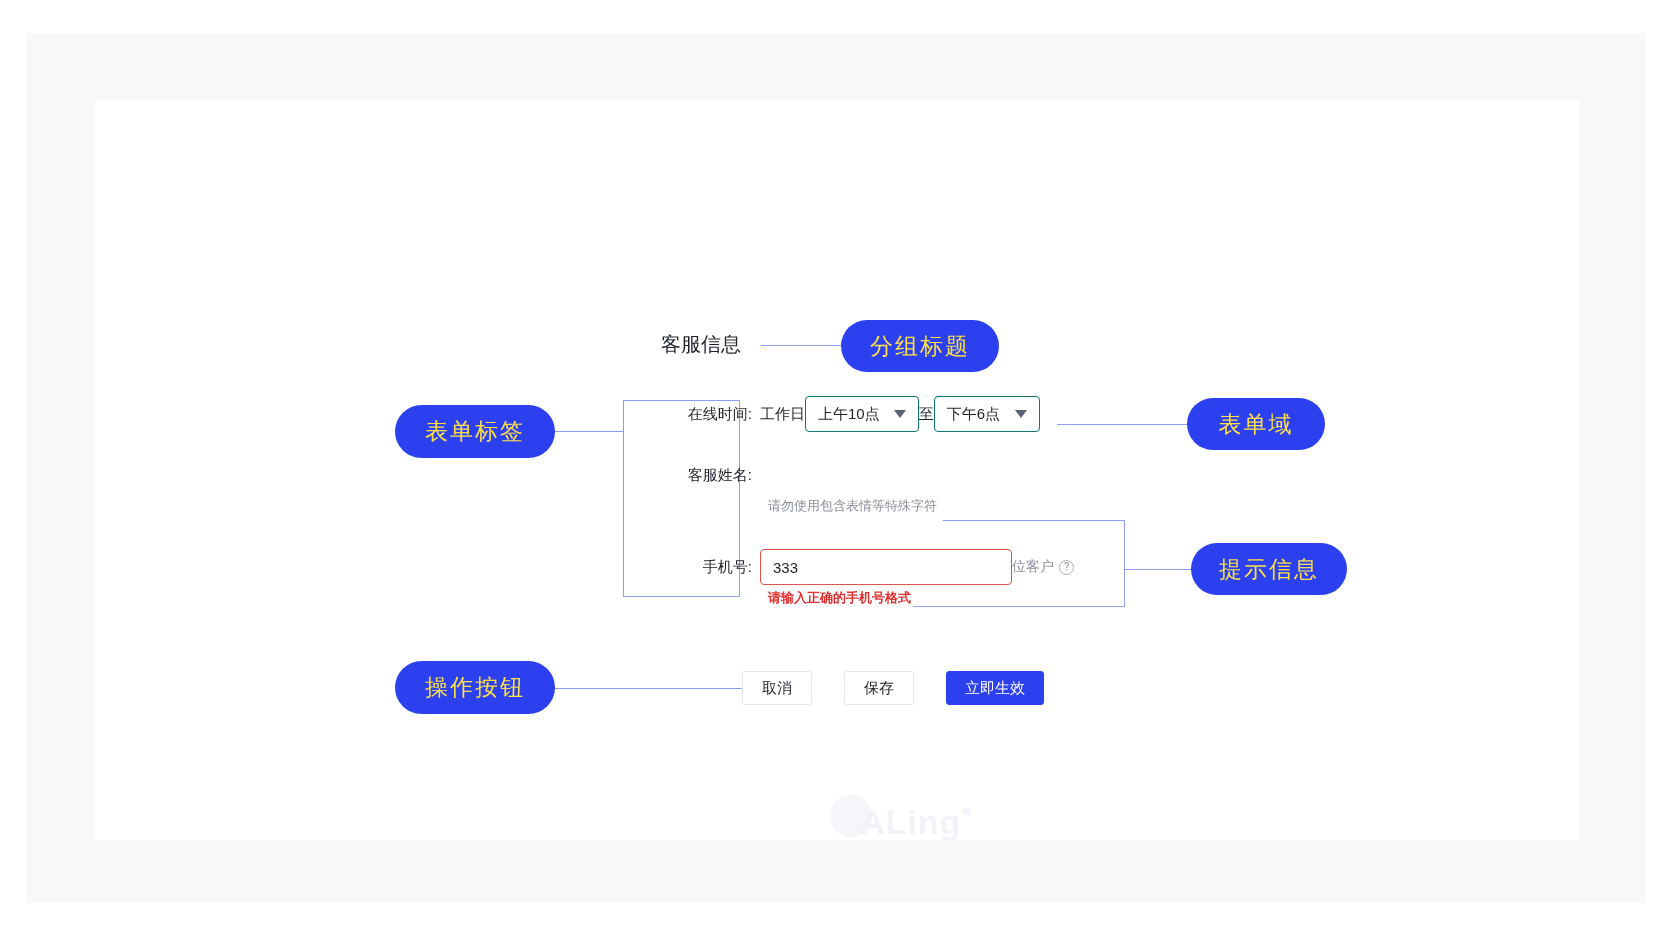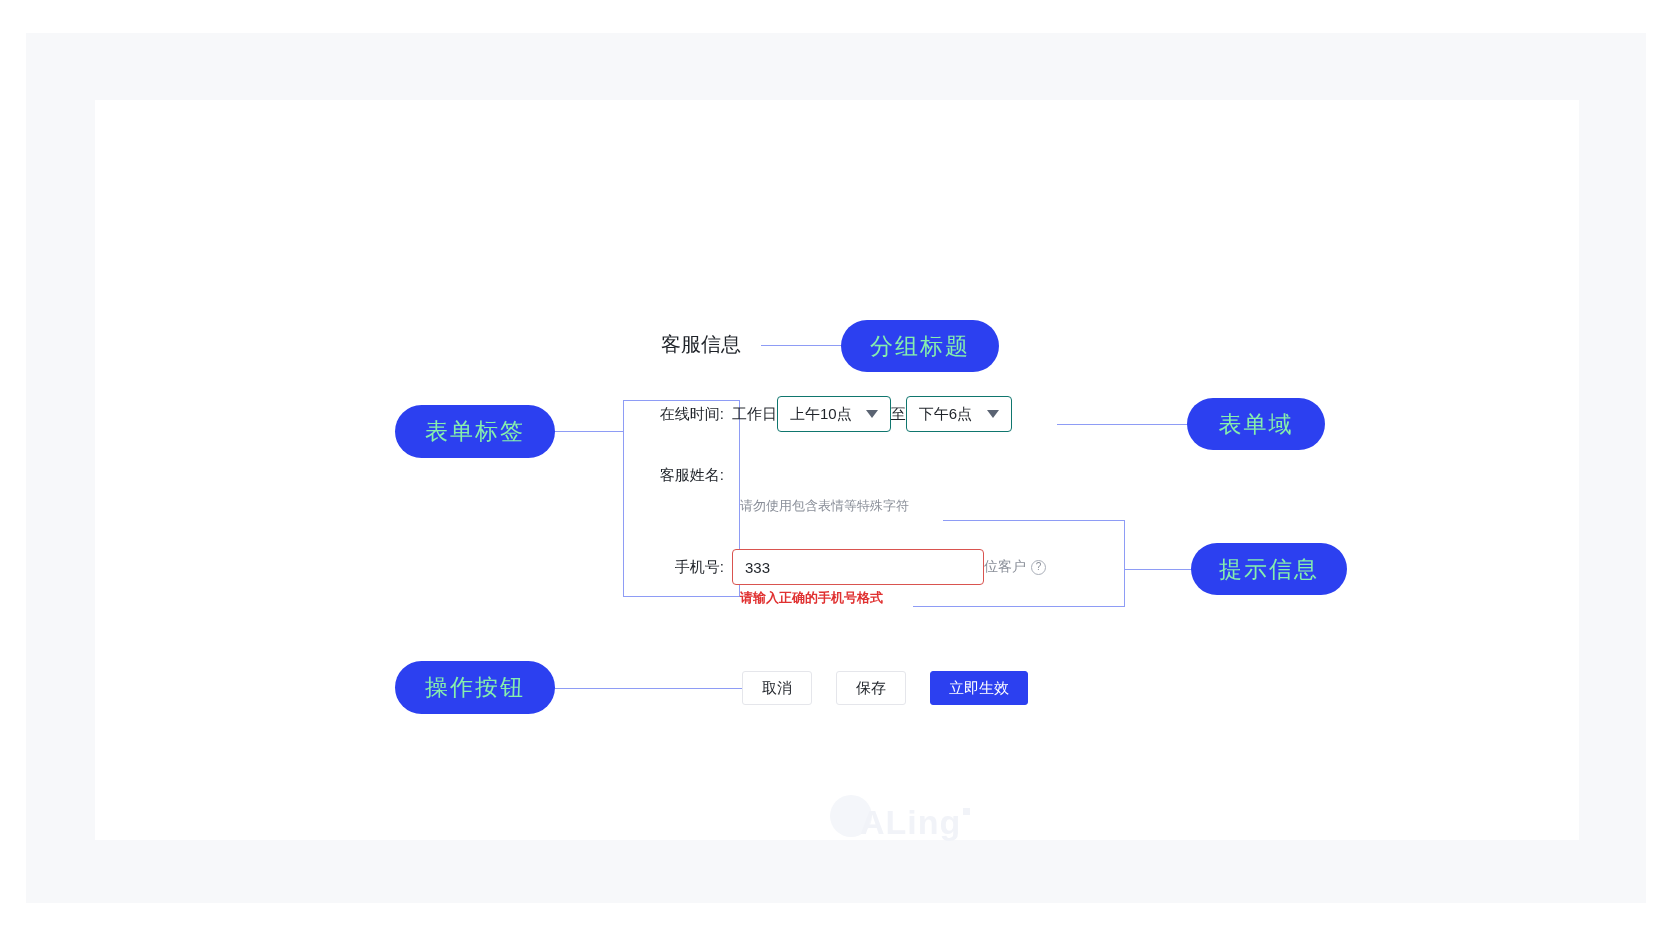--- a/index.html
+++ b/index.html
@@ -27,21 +27,21 @@
     left: 95px; top: 100px;
     width: 1484px; height: 740px;
     background: #ffffff;
   }
 
   
   .pill {
     position: absolute;
     display: flex; align-items: center; justify-content: center;
     background: #2c40f0;
-    color: #86efac;
+    color: #fde047;
     border-radius: 999px;
     font-size: 23px;
     letter-spacing: 2px;
     white-space: nowrap;
     z-index: 6;
   }
   .pill-group-title { left: 746px; top: 220px; width: 158px; height: 52px; }
   .pill-form-label  { left: 300px; top: 305px; width: 160px; height: 53px; }
   .pill-form-field  { left: 1092px; top: 298px; width: 138px; height: 52px; }
   .pill-hint        { left: 1096px; top: 443px; width: 156px; height: 52px; }
@@ -77,20 +77,21 @@
     width: 117px; height: 197px;
     border: 1px solid #8e9cf5;
     z-index: 3;
   }
 
   
   .form {
     position: absolute;
     left: 528px; top: 296px;
     z-index: 4;
+    padding-left: 28px;
   }
   .form-row {
     display: flex;
     align-items: flex-start;
     position: relative;
   }
   .form-label {
     width: 109px;
     text-align: right;
     padding-right: 8px;
@@ -187,21 +188,21 @@
     color: #1f2329;
     white-space: nowrap;
     z-index: 4;
   }
 
   
   .btn-bar {
     position: absolute;
     left: 647px; top: 571px;
     display: flex;
-    gap: 24px;
+    gap: 32px;
     z-index: 4;
   }
   .btn {
     height: 34px;
     min-width: 70px;
     padding: 0 18px;
     border: 1px solid #e5e6eb;
     border-radius: 3px;
     background: #ffffff;
     color: #1f2329;

